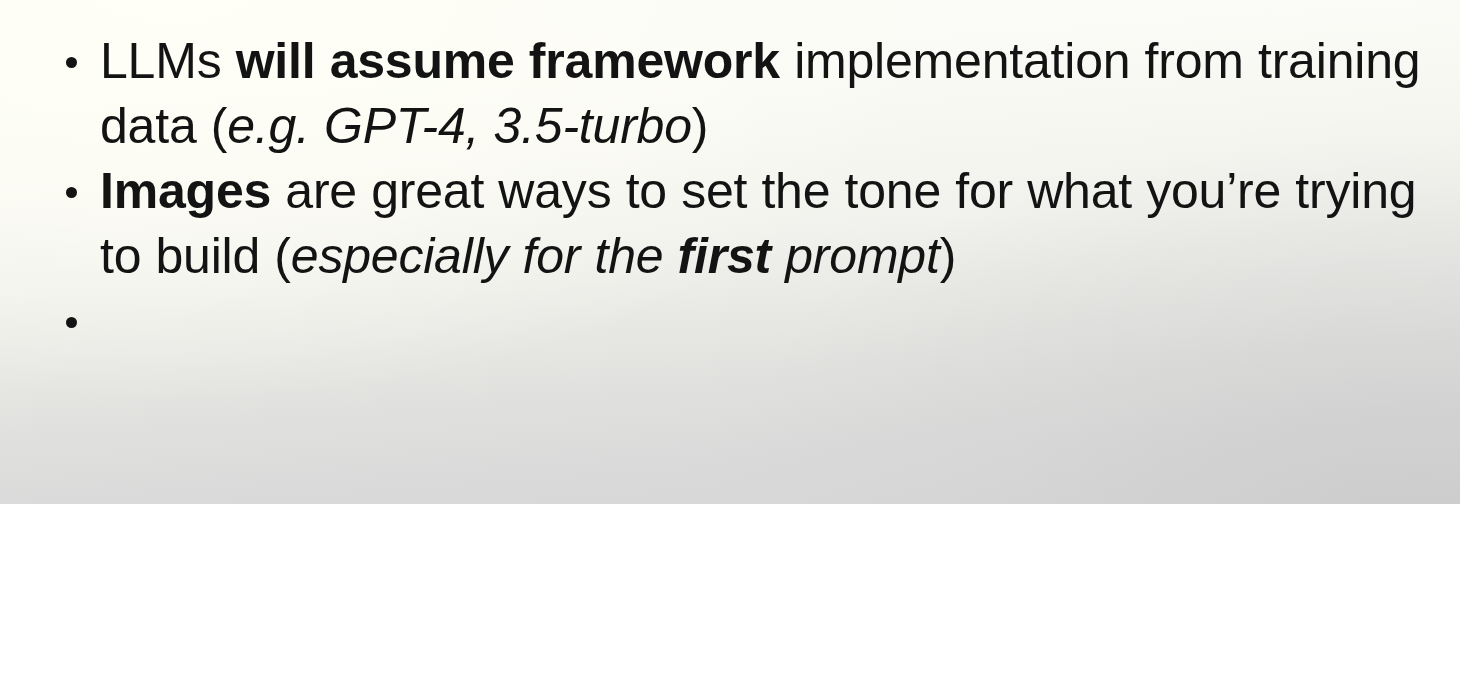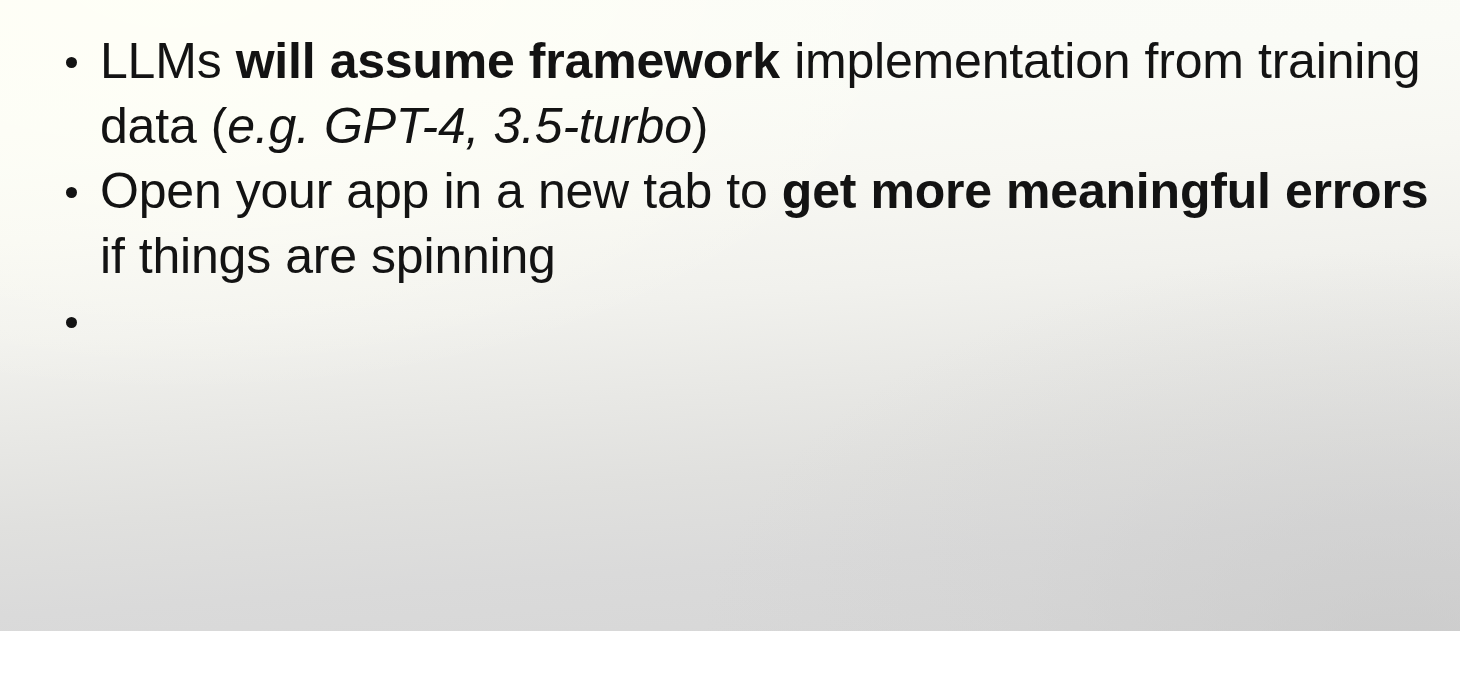--- a/index.html
+++ b/index.html
@@ -10,21 +10,21 @@
   body {
     width: 1460px;
     height: 698px;
     overflow: hidden;
     font-family: "Liberation Sans", sans-serif;
   }
 
   #slide {
     position: relative;
     width: 1460px;
-    height: 631px;
+    height: 504px;
     box-sizing: border-box;
     background: linear-gradient(176deg,
         #fbfcf7 0%,
         #fafbf6 18%,
         #f7f7f2 33%,
         #f1f1ed 47%,
         #e8e8e5 60%,
         #e0e0de 72%,
         #dadada 84%,
         #d6d6d6 100%);
@@ -86,16 +86,16 @@
   .b { font-weight: 700; }
   .i { font-style: italic; }
   .bi { font-weight: 700; font-style: italic; }
 </style>
 </head>
 <body>
 
 <div id="slide">
   <ul id="bullet-list">
       <li class="bullet-item"><span class="bullet-marker"></span><span><span>LLMs </span><span class="b">will assume framework</span><span> implementation from training data (</span><span class="i">e.g. GPT-4, 3.5-turbo</span><span>)</span></span></li>
-      <li class="bullet-item"><span class="bullet-marker"></span><span><span>Open your app in a new tab to </span><span class="b">get more meaningful errors</span><span> if things are spinning</span></span></li>
+      <li class="bullet-item"><span class="bullet-marker"></span><span><span class="b">Images</span><span> are great ways to set the tone for what you’re trying to build (</span><span class="i">especially for the </span><span class="bi">first</span><span class="i"> prompt</span><span>)</span></span></li>
       <li class="bullet-item"><span class="bullet-marker"></span></li>
     </ul>
 </div>
 
 </body></html>

